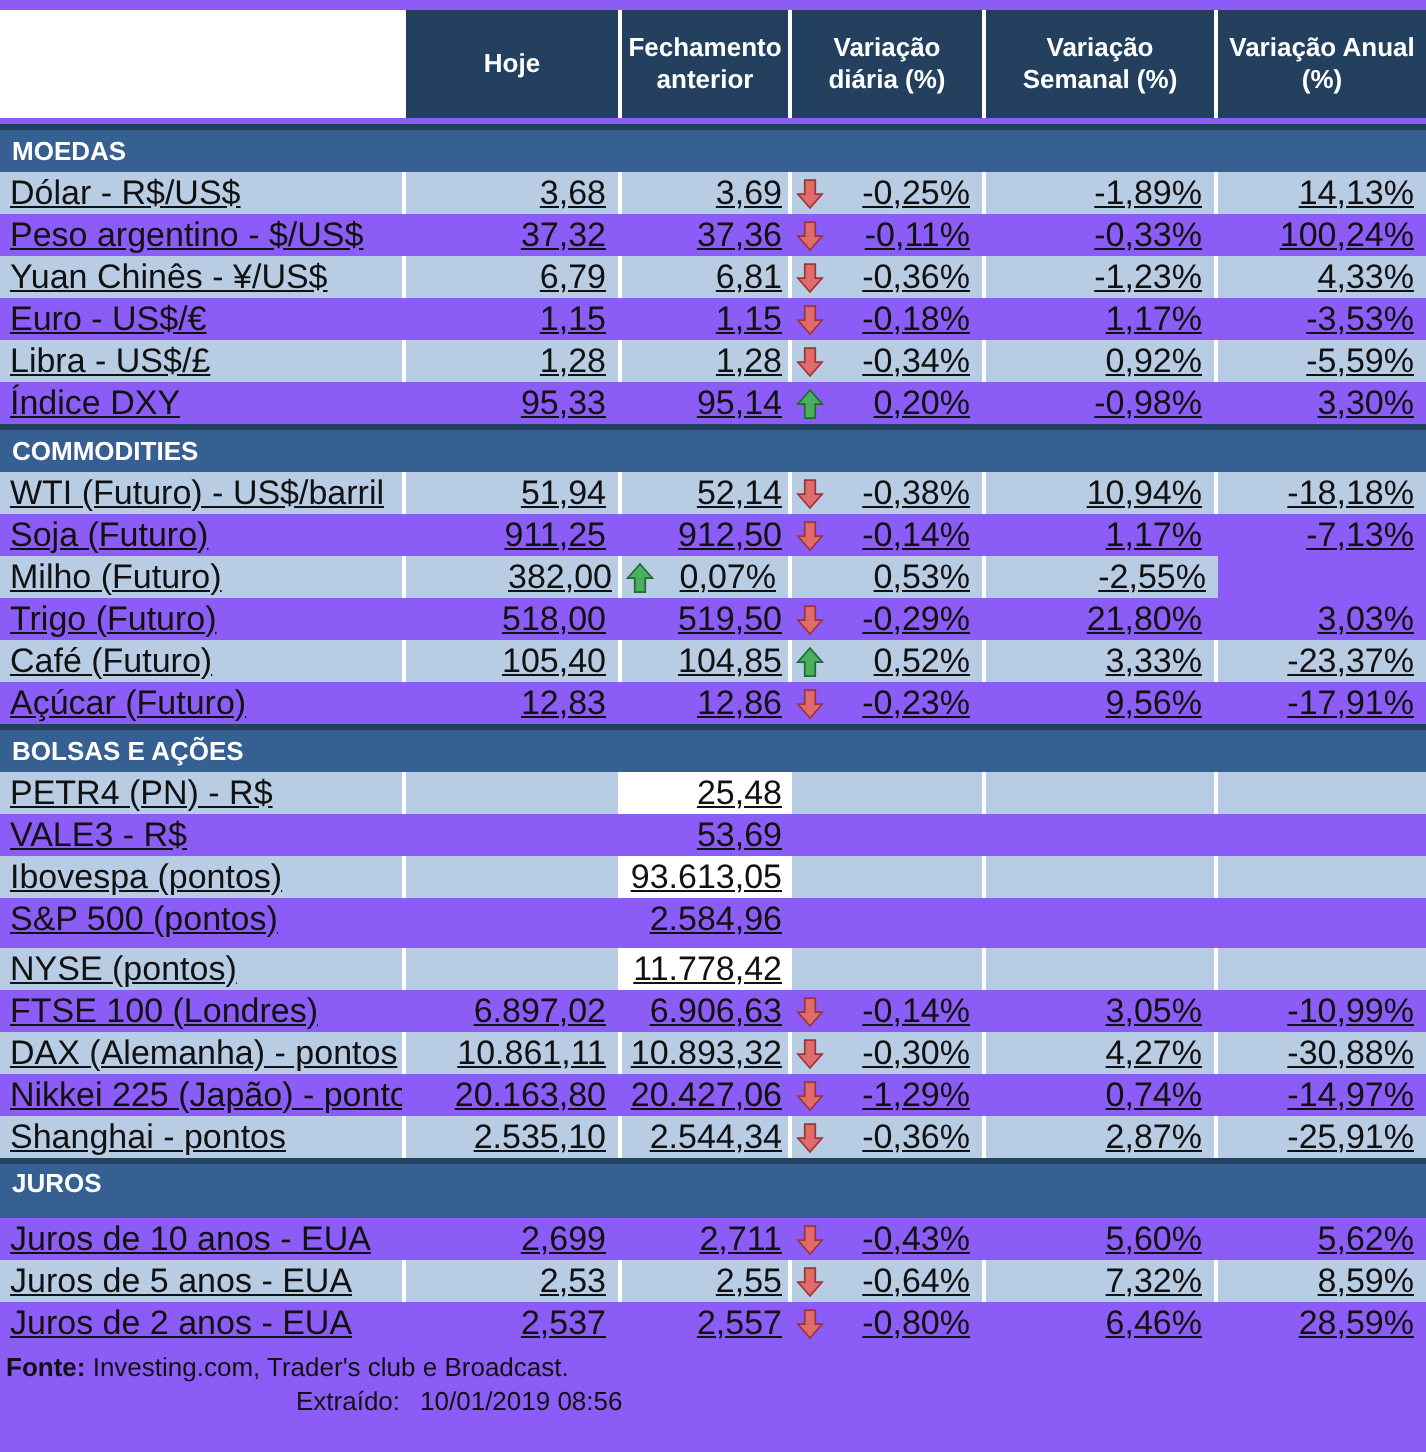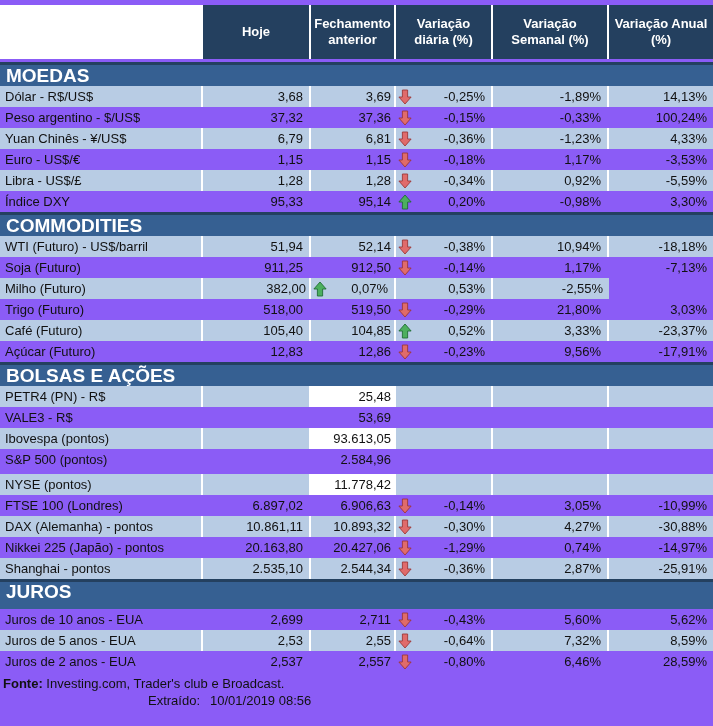--- a/index.html
+++ b/index.html
@@ -18,26 +18,26 @@
   
   .hdr{height:54px;margin:5px 0 3px 0;}
   .hcell{background:var(--navy);color:#fff;font-weight:bold;font-size:13px;line-height:16px;
          display:flex;align-items:center;justify-content:center;text-align:center;
          border-right:2px solid #fff;box-sizing:border-box;padding:0 2px;}
   .hcell:last-child{border-right:none;}
   .hcell.corner{background:#fff;border-right:none;}
 
   
   .section{border-top:3px solid var(--navy);background:var(--band);color:#fff;
-           font-weight:bold;font-size:19px;height:21px;line-height:21px;padding-left:6px;
+           font-weight:bold;font-size:13px;height:21px;line-height:21px;padding-left:6px;
            box-sizing:content-box;}
   .section.tall{height:27px;line-height:20px;}
 
   
-  .row{height:21px;font-size:13px;}
+  .row{height:21px;font-size:17px;text-decoration:underline;}
   .cell{display:flex;align-items:center;box-sizing:border-box;border-right:2px solid rgba(255,255,255,0);
         height:100%;overflow:hidden;white-space:nowrap;}
   .row .cell:last-child{border-right:none;}
   .row.alt .cell{background:var(--alt);border-right:2px solid #fff;}
   .row.alt .cell:last-child{border-right:none;}
   .row.alt .cell.force-white{background:#fff;}
   .c-label{padding-left:5px;}
   .c-num{justify-content:flex-end;padding-right:6px;}
   .c-fech{justify-content:flex-end;padding-right:3px;}
   .c-dia{justify-content:flex-start;padding-left:1px;}
@@ -87,21 +87,21 @@
       <div class="grid row">
         <div class="cell c-label">Peso argentino - $/US$</div>
         <div class="cell c-num">37,32</div>
         <div class="cell c-fech">37,36</div>
         <div class="cell c-dia">
           <div class="arrow-box">
             <svg width="14" height="16" viewBox="0 0 16 18">
               <path d="M5 1 H11 V9 H15 L8 17 L1 9 H5 Z" fill="#E06B6B" stroke="#9C3636" stroke-width="1"></path>
             </svg>
           </div>
-          <span class="val">-0,15%</span>
+          <span class="val">-0,11%</span>
         </div>
         <div class="cell c-num">-0,33%</div>
         <div class="cell c-num">100,24%</div>
       </div>
       <div class="grid row alt">
         <div class="cell c-label">Yuan Chinês - ¥/US$</div>
         <div class="cell c-num">6,79</div>
         <div class="cell c-fech">6,81</div>
         <div class="cell c-dia">
           <div class="arrow-box">

